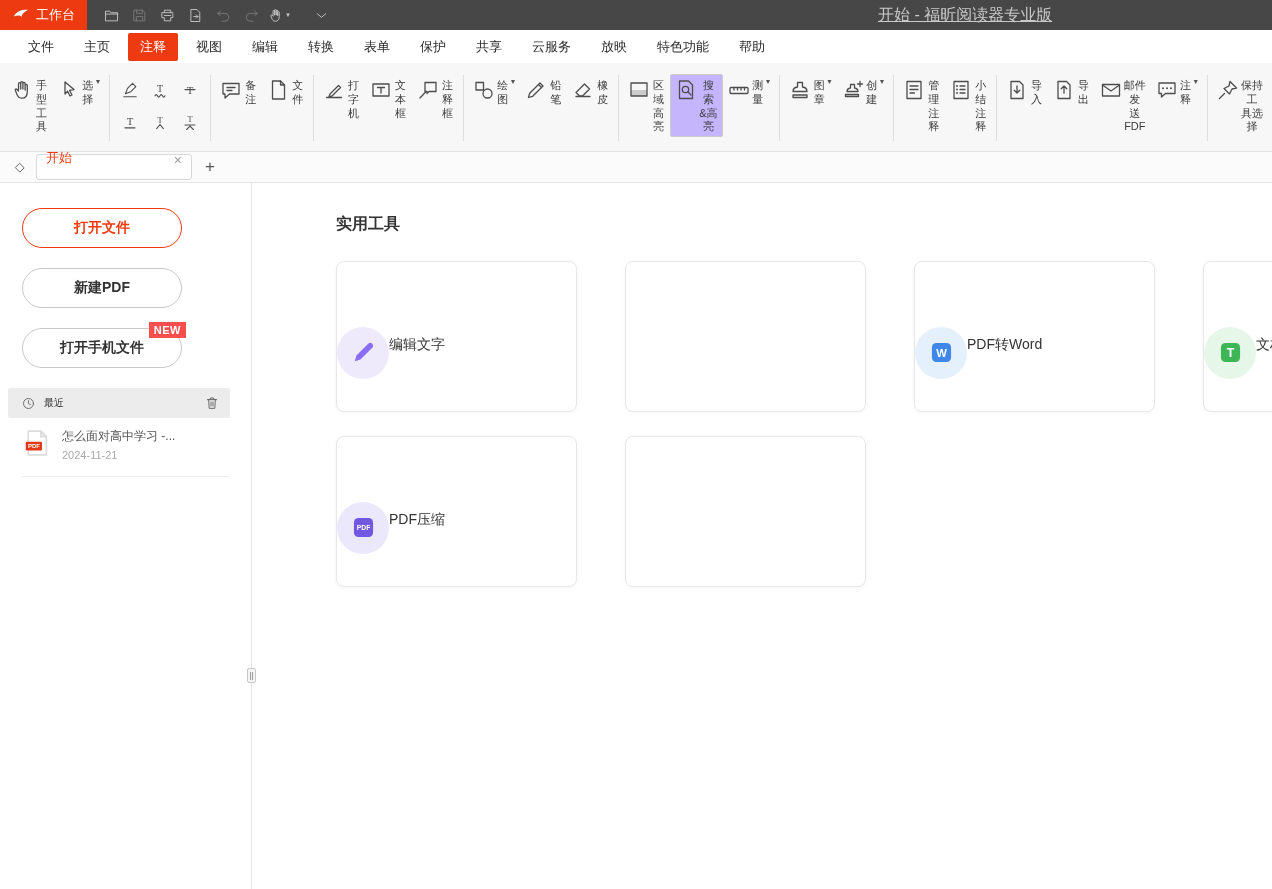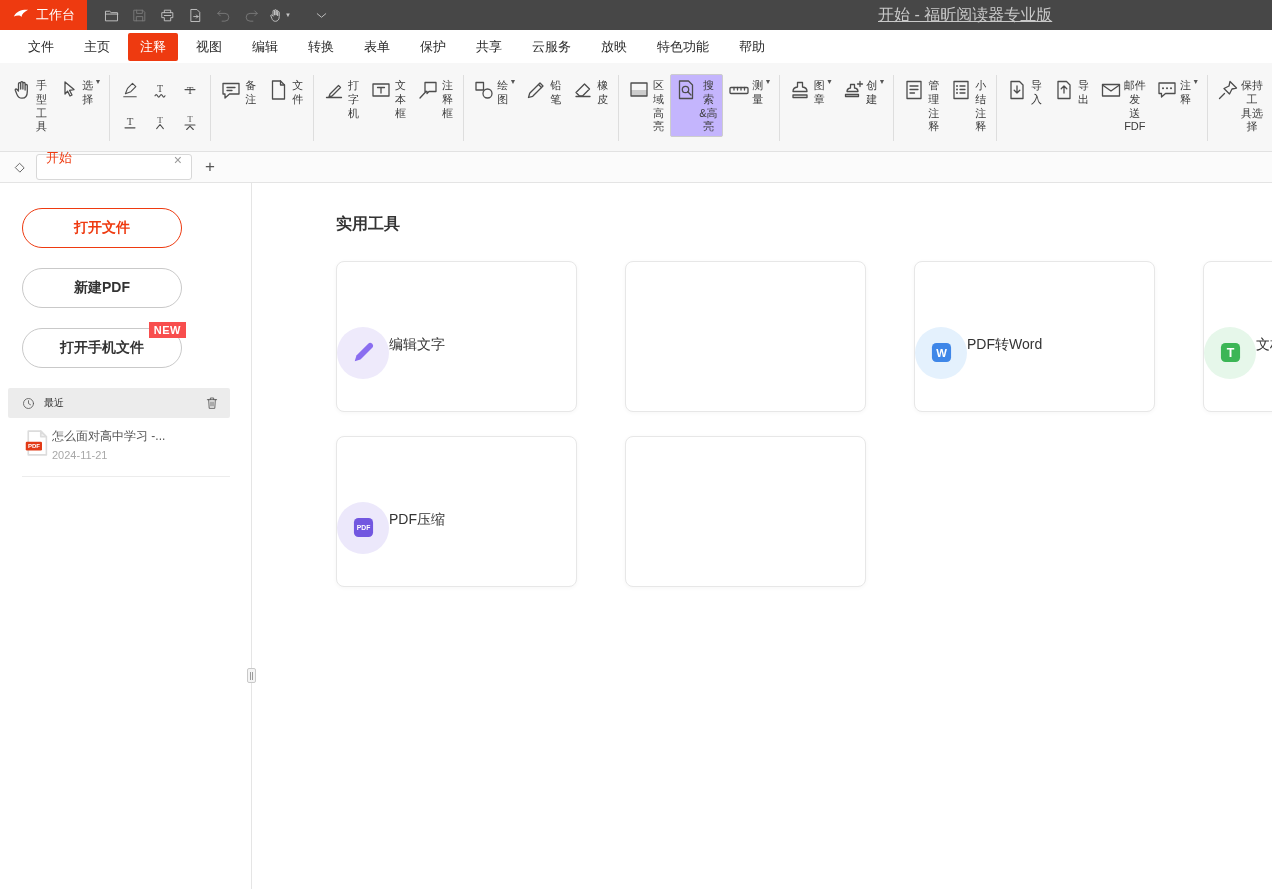--- a/index.html
+++ b/index.html
@@ -42,21 +42,21 @@
   
   .content { display:flex; height:706px; }
   .sidebar { width:252px; flex:none; border-right:1px solid #e5e5e5; padding-top:25px; position:relative; }
   .side-btn { width:160px; height:40px; border-radius:20px; border:1px solid #c9c9c9; margin:0 0 20px 22px; display:flex; align-items:center; justify-content:center; font-size:14px; font-weight:bold; color:#333; background:#fff; position:relative; cursor:default; }
   .side-btn.primary { border-color:#ee3a10; color:#ee3a10; }
   .badge { position:absolute; top:-7px; right:-5px; background:#f84e4e; color:#fff; font-size:11px; font-weight:bold; padding:2px 5px; border-radius:0; letter-spacing:.5px; }
   .recent-header { margin:2px 21px 0 8px; height:30px; background:#ececec; border-radius:2px; display:flex; align-items:center; padding:0 10px 0 13px; }
   .recent-header .rh-label { font-size:10px; color:#333; margin-left:8px; }
   .recent-header .trash { margin-left:auto; color:#555; display:flex; cursor:default; }
   .clock { color:#555; display:flex; }
-  .recent-item { margin:10px 21px 0 22px; padding-bottom:14px; border-bottom:1px solid #ececec; display:flex; cursor:default; }
+  .recent-item { margin:10px 21px 0 22px; padding-bottom:14px; border-bottom:1px solid #ececec; display:flex; gap:10px; cursor:default; }
   .recent-texts { min-width:0; }
   .recent-title { font-size:12px; color:#555; white-space:nowrap; overflow:hidden; text-overflow:ellipsis; }
   .recent-date { font-size:11px; color:#a8a8a8; margin-top:4px; }
   .resize-handle { position:absolute; right:-5px; top:485px; width:9px; height:15px; background:#f4f4f4; border:1px solid #c9c9c9; border-radius:2px; z-index:3; display:flex; align-items:center; justify-content:center; gap:1px; }
   .resize-handle i { display:block; width:1px; height:8px; background:#9a9a9a; }
   
   .main { flex:1; padding-left:84px; position:relative; }
   .section-title { margin-top:30px; font-size:16px; font-weight:600; color:#333; line-height:22px; }
   .cards { margin-top:26px; width:1108px; display:flex; flex-wrap:wrap; column-gap:48px; row-gap:24px; }
   .card { width:241px; height:151px; background:#fff; border:1px solid #e7e7e7; border-radius:8px; box-shadow:0 1px 4px rgba(0,0,0,.04); display:flex; align-items:center; cursor:default; }

